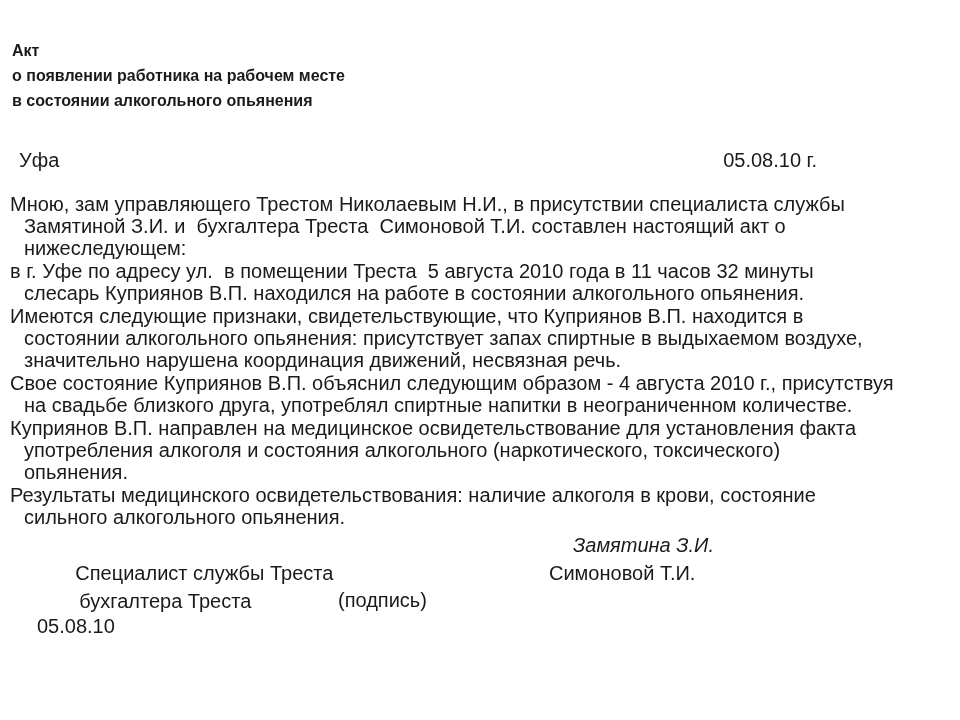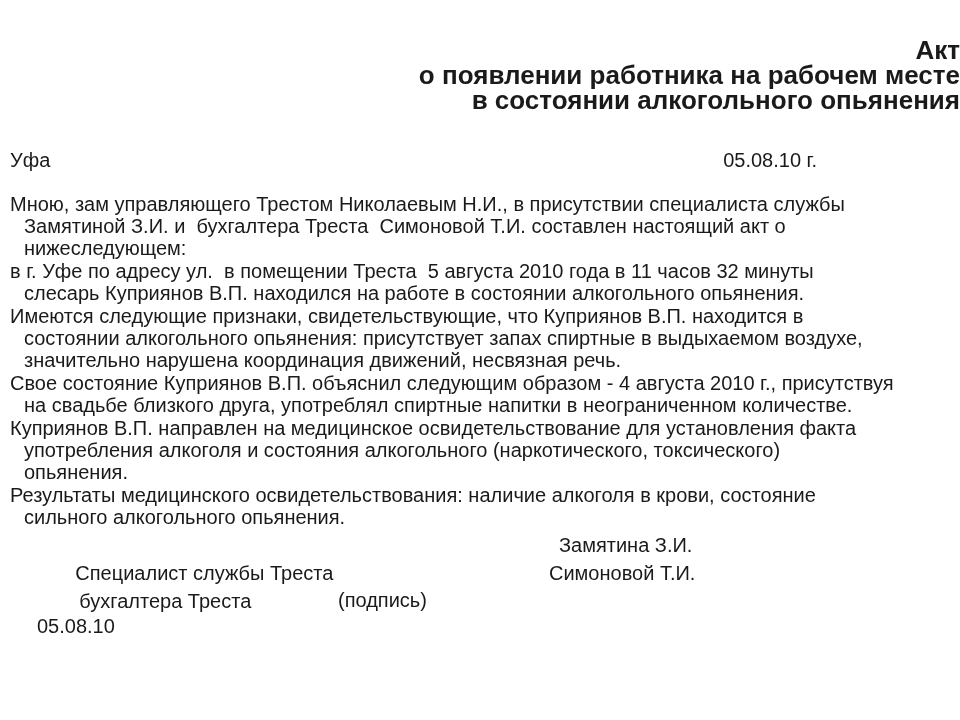--- a/index.html
+++ b/index.html
@@ -7,28 +7,29 @@
     position: relative;
     width: 960px;
     height: 720px;
     overflow: hidden;
     background: #ffffff;
     color: #1a1a1a;
     font-family: "Liberation Sans", "DejaVu Sans", sans-serif;
   }
   .title-block {
     padding-top: 38px;
-    text-align: right;
+    text-align: left;
     font-weight: bold;
-    font-size: 26px;
+    font-size: 16px;
     line-height: 25px;
+    padding-left: 12px;
   }
   .meta-row {
     margin-top: 36px;
-    padding-left: 10px;
+    padding-left: 19px;
     padding-right: 143px;
     display: flex;
     justify-content: space-between;
     font-size: 20px;
     line-height: 22px;
     white-space: pre;
     gap: 20px;
   }
   .doc-body {
     margin-top: 22px;
@@ -47,21 +48,21 @@
   }
   .sig-row {
     position: relative;
     height: 28px;
     line-height: 28px;
     white-space: pre;
   }
   .role.r1 { padding-left: 42px; }
   .role.r2 { padding-left: 46px; }
   .name { position: absolute; top: 0; }
-  .name.n1 { left: 559px; }
+  .name.n1 { left: 573px; font-style: italic; }
   .name.n2 { left: 503px; margin-left: 46px; }
   .sig-caption {
     height: 27px;
     line-height: 27px;
     padding-left: 338px;
     white-space: pre;
   }
   .sig-date {
     height: 25px;
     line-height: 25px;

